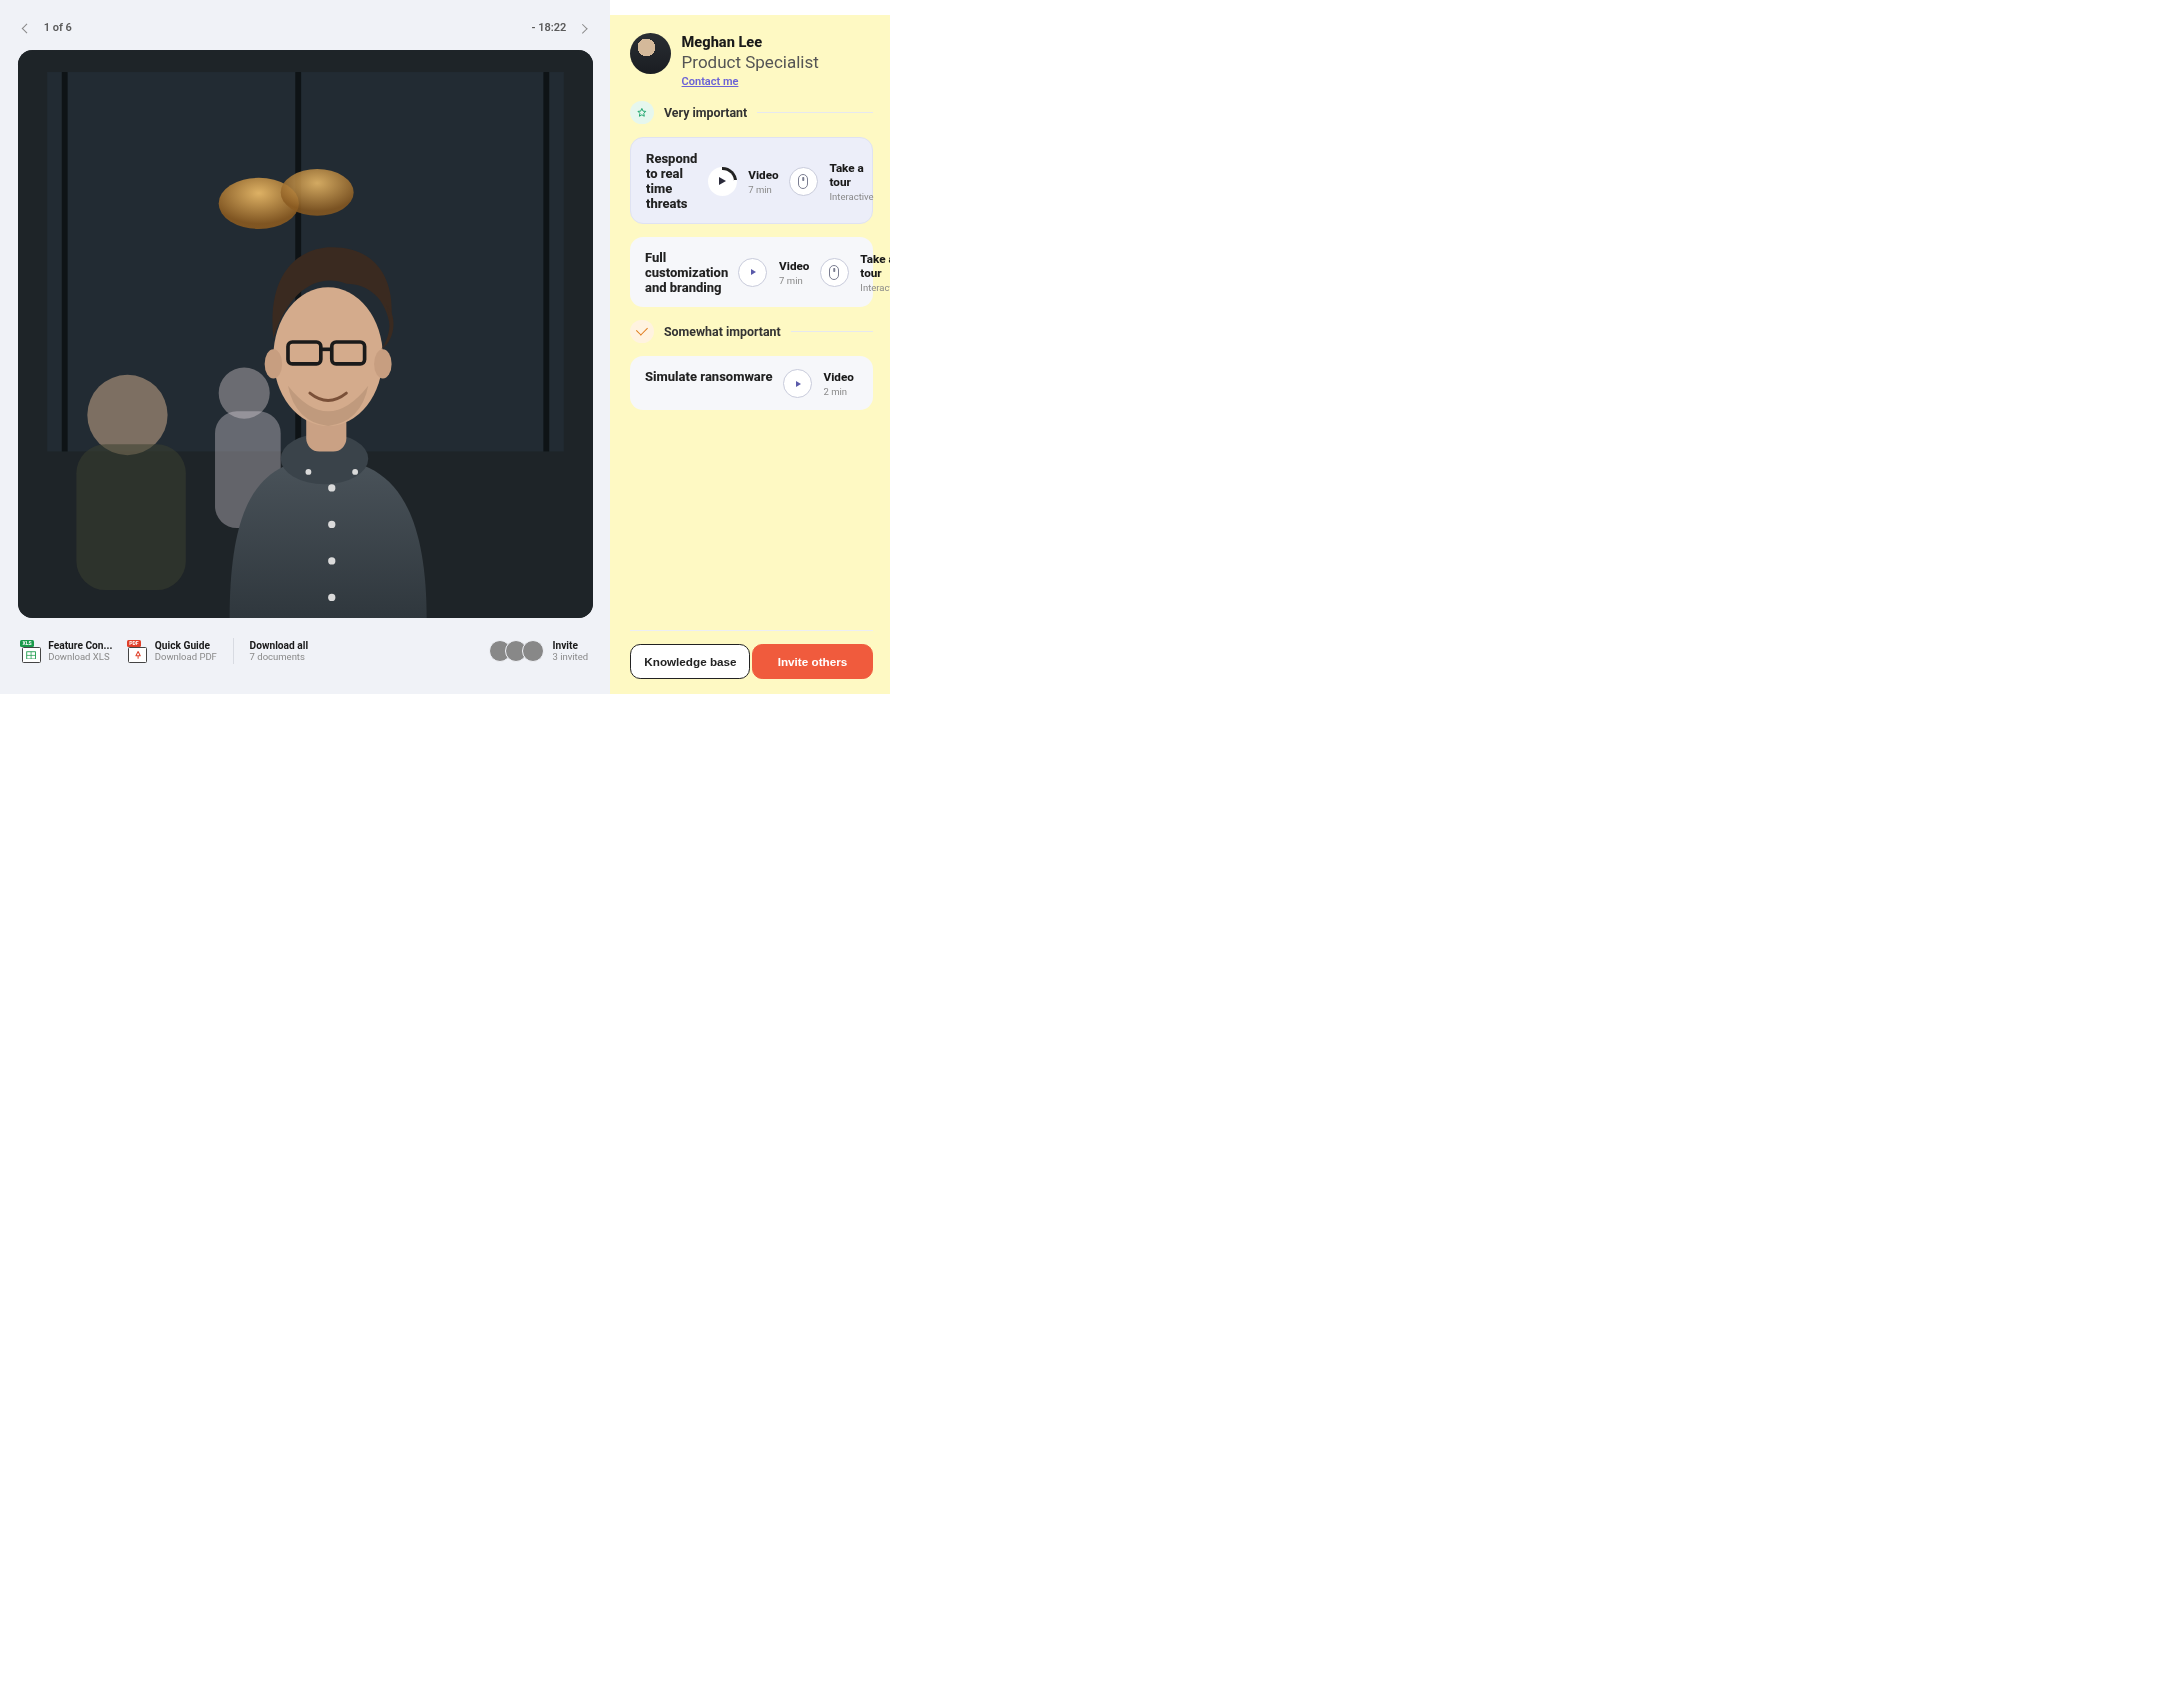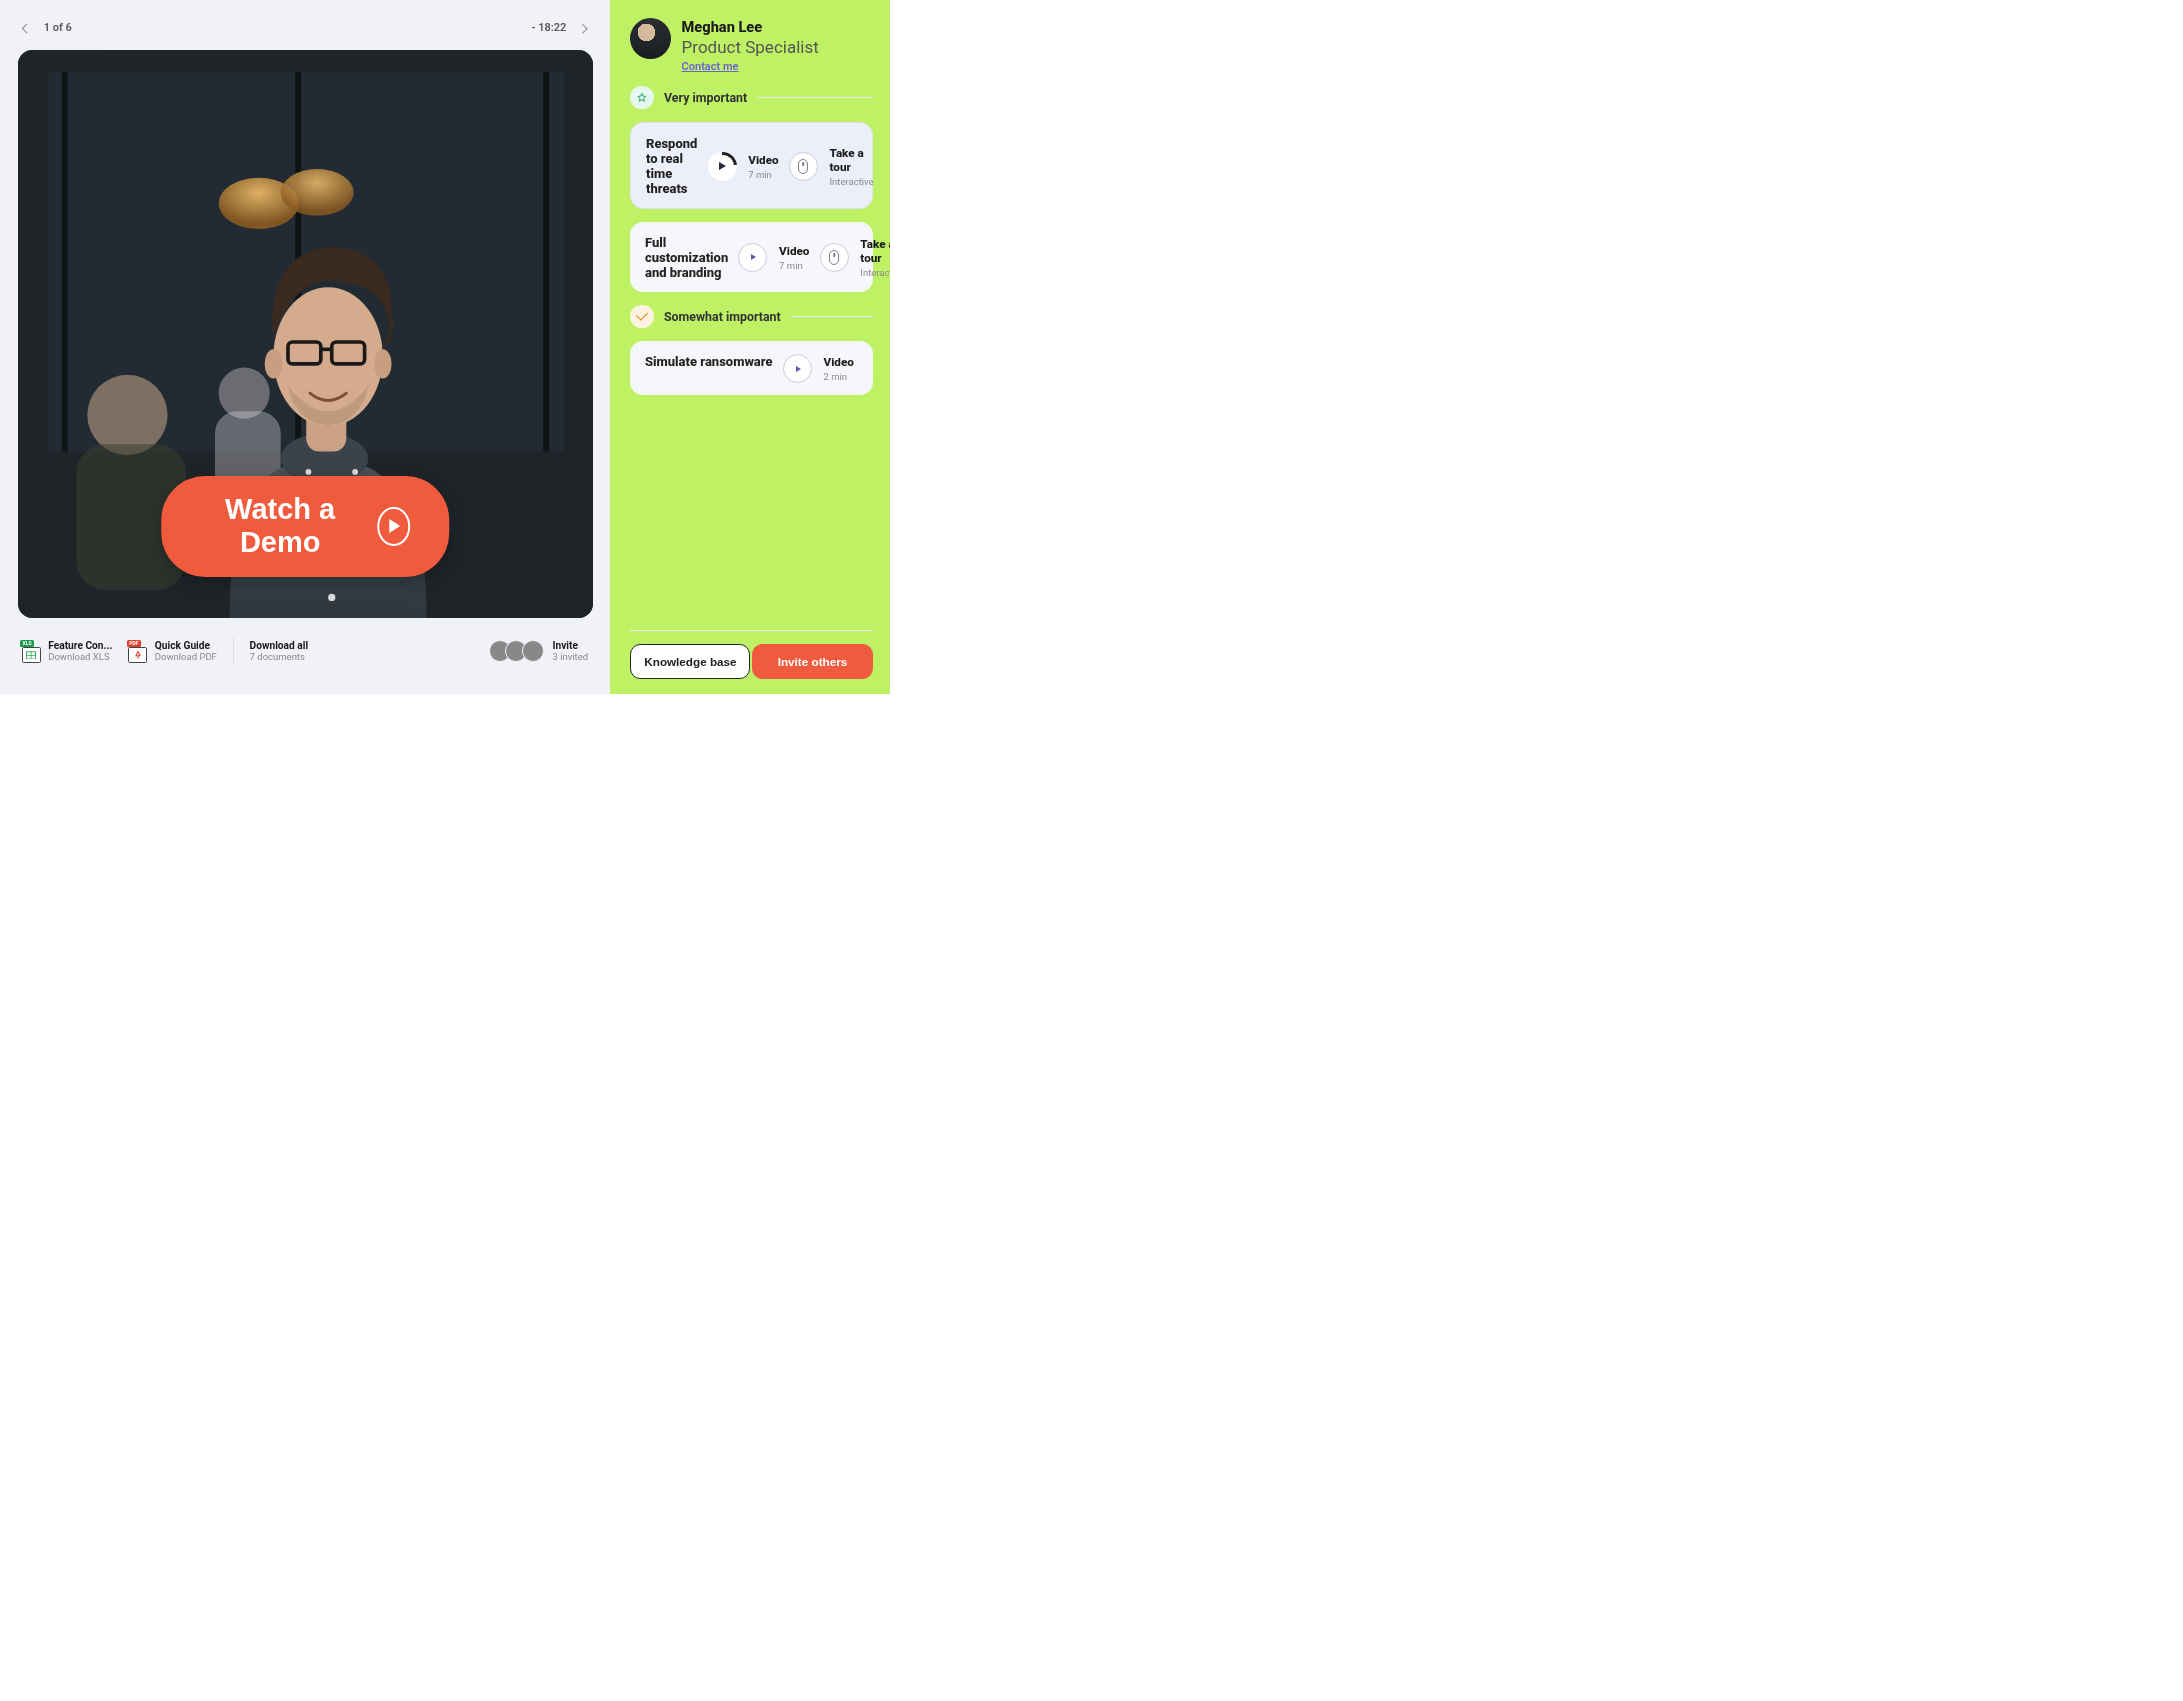--- a/index.html
+++ b/index.html
@@ -134,26 +134,27 @@
     margin-left:-5.8px; background:#888;
   }
   .avatars .av:first-child { margin-left:0; }
   .av1{background:linear-gradient(#dac9a6,#a68);} 
   .av2{background:linear-gradient(#334,#667);} 
   .av3{background:linear-gradient(#e05030,#b03020);}
 
   
   .sidebar {
     flex: 1;
-    background: #bef264;
+    background: #fef9c3;
     padding: 17.5px 17.5px 14.6px 20.4px;
     display:flex;
     flex-direction:column;
     gap:13px;
     overflow:hidden;
+    margin-top:15px;
   }
   .spec {
     display:flex; gap:10.2px; align-items:flex-start;
     position:relative;
   }
   .spec-av {
     width:41px; height:41px; border-radius:50%;
     background: radial-gradient(circle at 40% 35%, #d4b99a 0 8.8px, transparent 8.8px),
                 linear-gradient(#2a2e33,#1a1d22);
   }
@@ -305,24 +306,20 @@
         <path d="M370 460 Q425 530 480 460 Q470 510 425 515 Q380 510 370 460 Z" fill="#9a7a60" opacity="0.35"></path>
 
         <circle cx="430" cy="600" r="5" fill="#dadada"></circle>
         <circle cx="430" cy="650" r="5" fill="#dadada"></circle>
         <circle cx="430" cy="700" r="5" fill="#dadada"></circle>
         <circle cx="430" cy="750" r="5" fill="#dadada"></circle>
 
         <circle cx="398" cy="578" r="4" fill="#dadada"></circle>
         <circle cx="462" cy="578" r="4" fill="#dadada"></circle>
       </svg>
-      <button class="watch-demo">
-        <span>Watch a Demo</span>
-        <span class="play-ring"></span>
-      </button>
     </div>
 
     <div class="main-bottom">
       <div class="doc-item">
         <div class="doc-icon">
           <span class="doc-badge" style="background:#1a9a4a">XLS</span>
           <span class="doc-sheet">
               <svg width="10.2" height="8.8" viewBox="0 0 14 12">
                 <rect x="1" y="1" width="12" height="10" fill="none" stroke="#1a9a4a" stroke-width="1.2"></rect>
                 <line x1="7" y1="1" x2="7" y2="11" stroke="#1a9a4a"></line>

